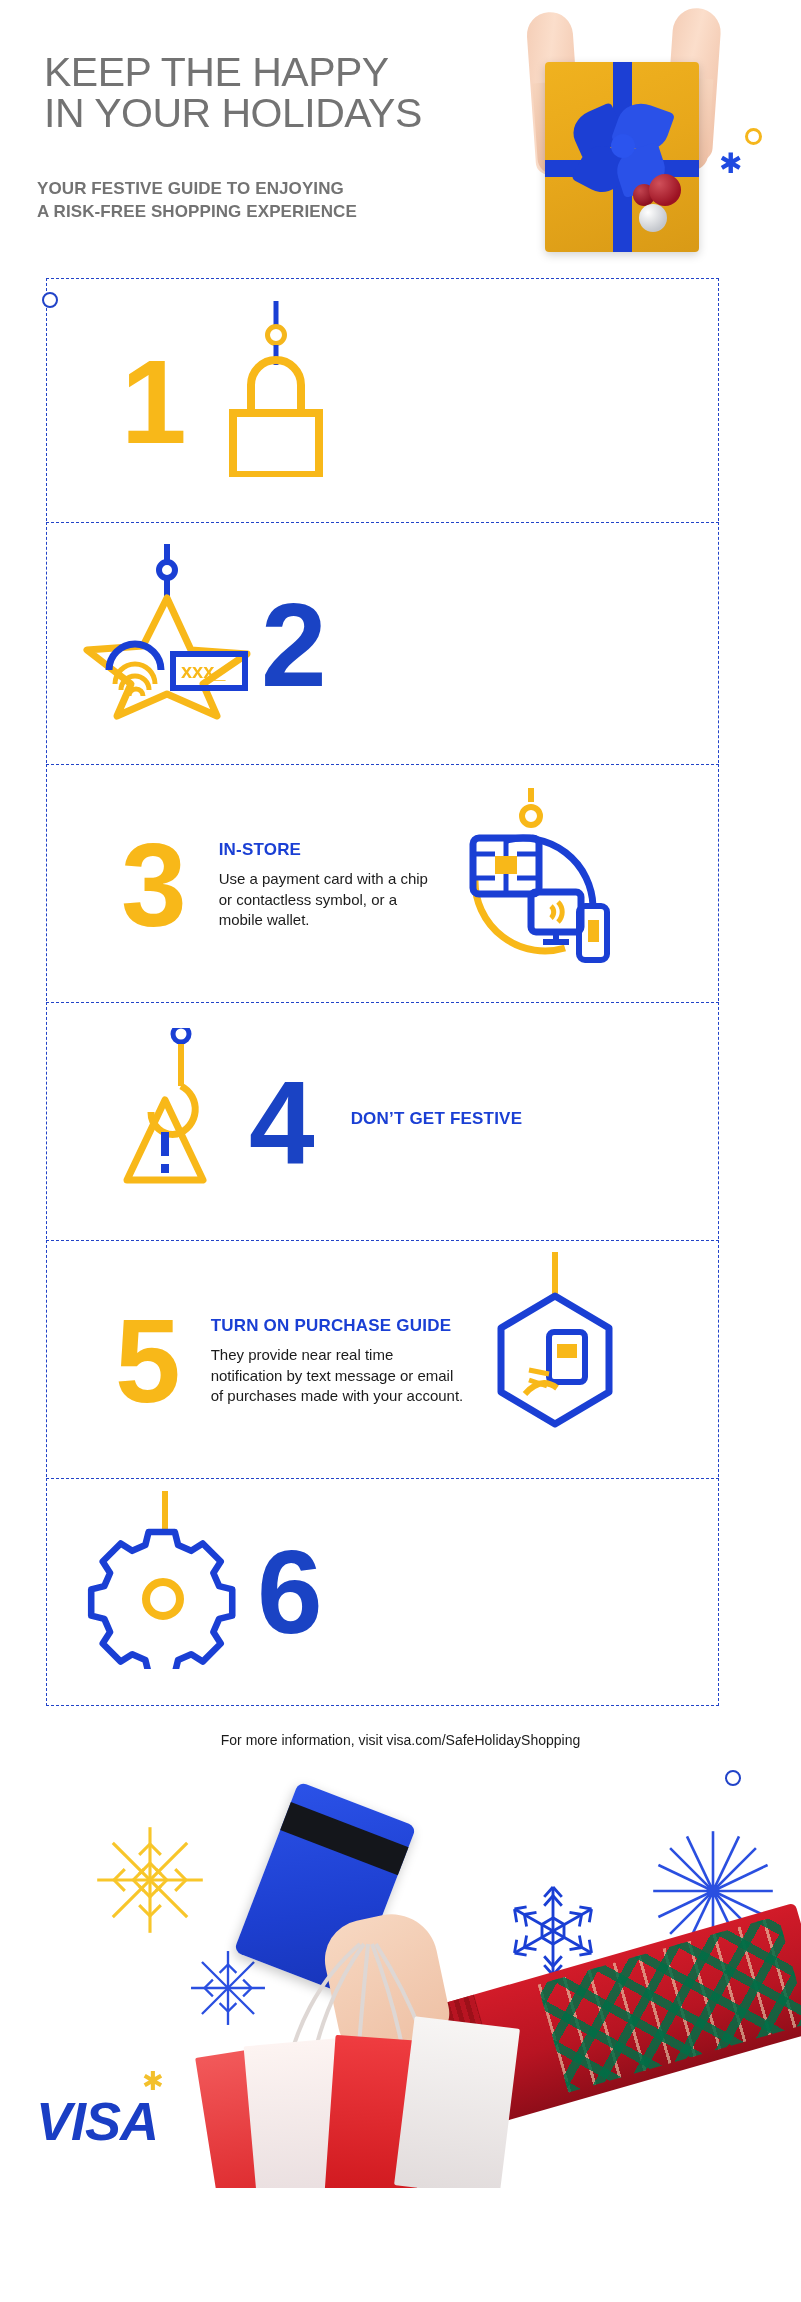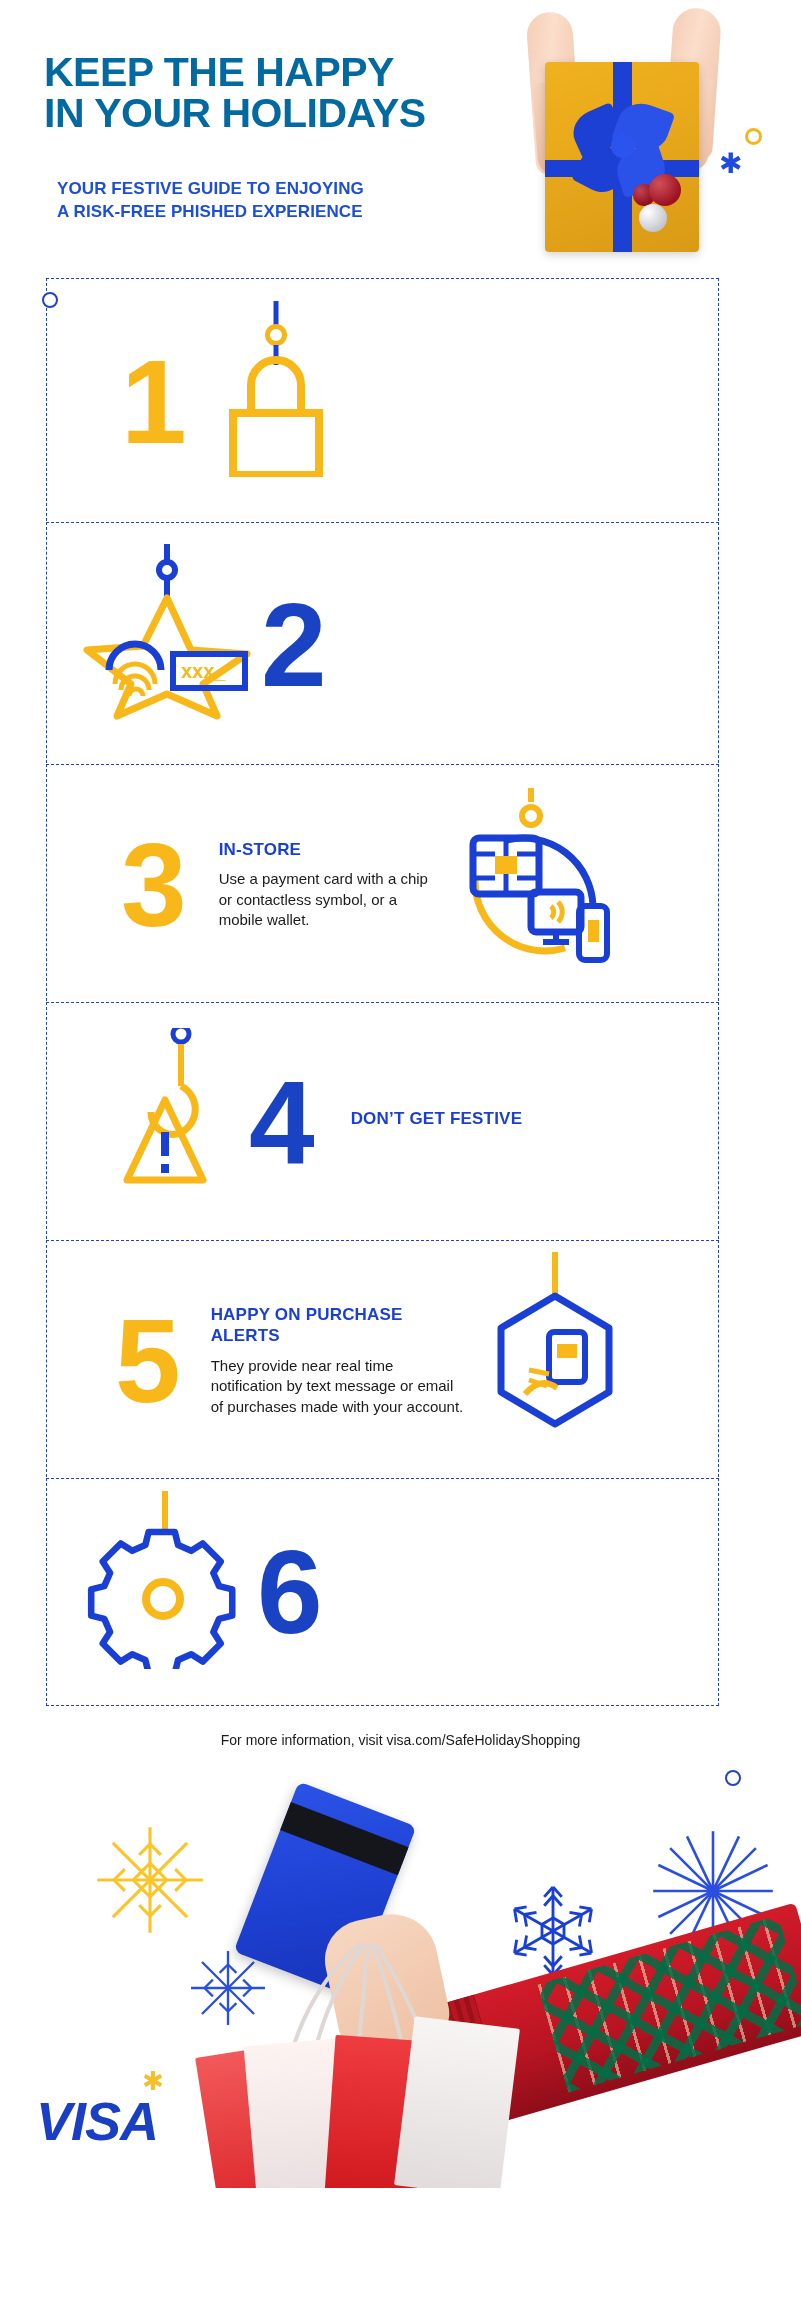--- a/index.html
+++ b/index.html
@@ -87,33 +87,33 @@
   .deco-ring {
     position:absolute; width: 17px; height: 17px; border: 3px solid #f5b61c; border-radius:50%;
   }
 
   .title {
     position: absolute;
     left: 44px;
     top: 52px;
     font-size: 41px;
     line-height: 1.0;
-    font-weight: bold;
-    color: #0369a1;
+    font-weight: normal;
+    color: #737373;
     letter-spacing: -0.5px;
     z-index: 4;
   }
   .subtitle {
     position: absolute;
-    left: 57px;
+    left: 37px;
     top: 178px;
     font-size: 17px;
     line-height: 1.35;
     font-weight: bold;
-    color: #1d4ed8;
+    color: #737373;
     letter-spacing: .1px;
     z-index: 4;
   }
 
   
   .steps { position: relative; width: 801px; }
 
   .step {
     position: relative;
     border: 1.6px dashed #2143c8;
@@ -270,21 +270,21 @@
     <div class="deco-ring" style="left:272px; top:128px;"></div>
   </div>
 
   <div class="title">
     <div>KEEP THE HAPPY</div>
     <div>IN YOUR HOLIDAYS</div>
   </div>
 
   <div class="subtitle">
     <div>YOUR FESTIVE GUIDE TO ENJOYING</div>
-    <div>A RISK-FREE PHISHED EXPERIENCE</div>
+    <div>A RISK-FREE SHOPPING EXPERIENCE</div>
   </div>
 </div>
 
 <div class="steps">
 
   <div class="step left" style="width:673px; margin-left:46px; height:248px;">
     <div class="step-inner" style="height:100%;">
       <div class="num y" style="padding-left:66px;">1</div>
       <div class="icon-slot" style="margin-right:50px;">
         <svg width="150" height="176" viewBox="0 0 150 176" style="position:absolute;top:-26px;left:0;">
@@ -364,21 +364,21 @@
       <div class="copy" style="max-width:330px; padding-left:22px; padding-right:14px;">
         <h3>DON’T GET FESTIVE</h3>
       </div>
     </div>
   </div>
 
   <div class="step" style="width:673px; margin-left:46px; margin-top:-4px; height:242px;">
     <div class="step-inner" style="height:100%;">
       <div class="num y" style="padding-left:60px;">5</div>
       <div class="copy" style="max-width:280px; padding-left:16px;">
-        <h3>HAPPY ON PURCHASE ALERTS</h3>
+        <h3>TURN ON PURCHASE GUIDE</h3>
         <p>They provide near real time notification by text message or email of purchases made with your account.</p>
       </div>
       <div class="icon-slot" style="margin-right:44px;">
         <svg width="160" height="192" viewBox="0 0 160 192" style="position:absolute;top:-34px;left:0;">
           <line x1="80" y1="-10" x2="80" y2="44" stroke="#f8b819" stroke-width="6"></line>
           <path d="M80 44 L134 76 L134 140 L80 172 L26 140 L26 76 Z" fill="none" stroke="#1a3fd4" stroke-width="7" stroke-linejoin="round"></path>
           <rect x="74" y="80" width="36" height="50" rx="5" fill="none" stroke="#1a3fd4" stroke-width="6"></rect>
           <rect x="82" y="92" width="20" height="14" fill="#f8b819"></rect>
           <path d="M50 142 q16 -18 32 -6" fill="none" stroke="#f8b819" stroke-width="6"></path>
           <path d="M54 128 l18 6 M54 118 l20 4" fill="none" stroke="#f8b819" stroke-width="5"></path>

